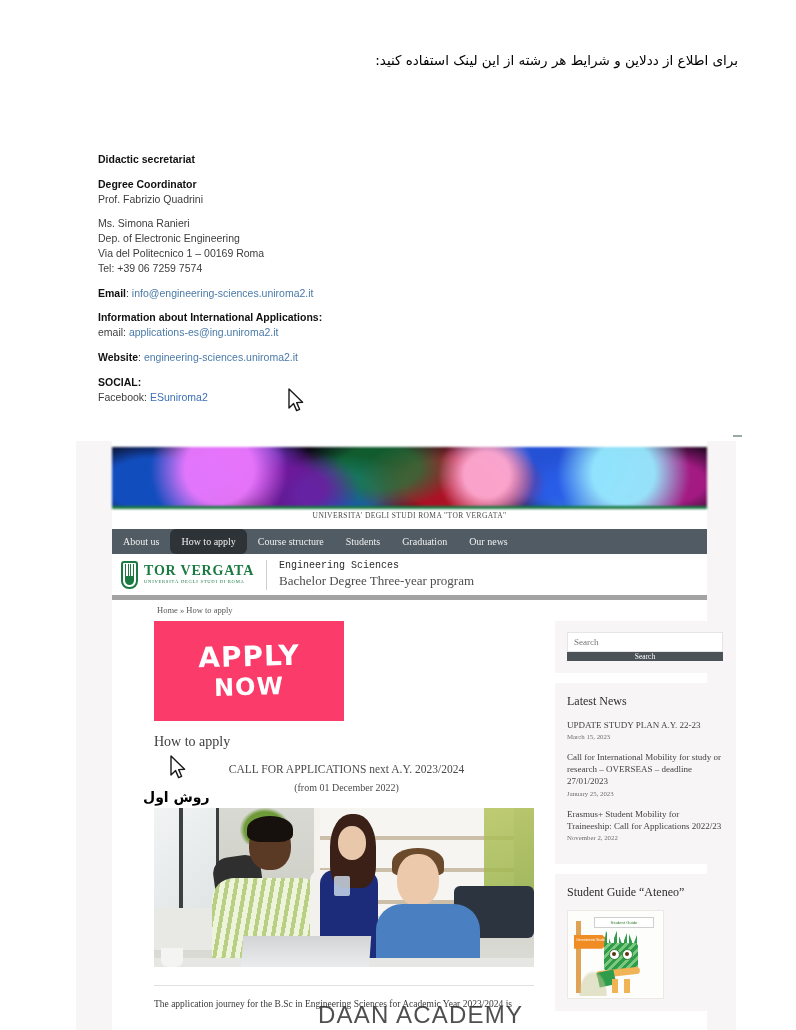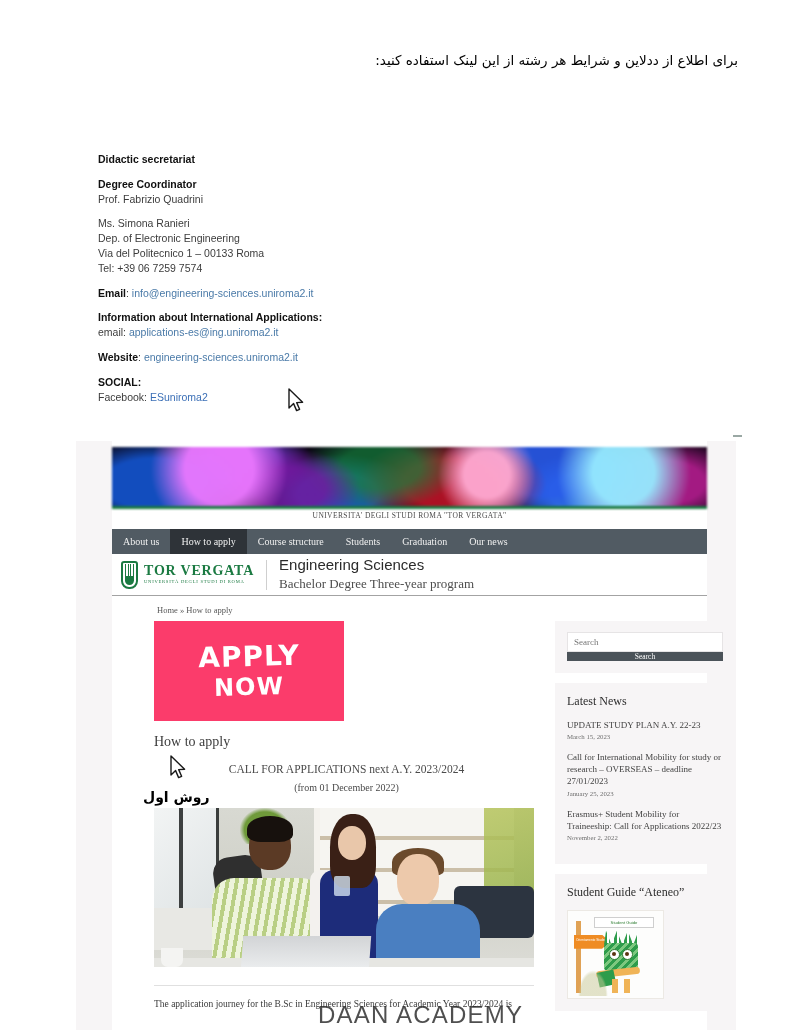--- a/index.html
+++ b/index.html
@@ -123,32 +123,33 @@
     align-items: stretch;
   }
   .navbar .nav-item {
     display: flex;
     align-items: center;
     padding: 0 11px;
     font-family: "Liberation Serif", serif;
     font-size: 10px;
     color: #f0f0f0;
     white-space: nowrap;
+    border-radius: 6px;
   }
   .navbar .nav-item.active { background: #2e3338; }
 
   
   .logobar {
     position: absolute;
     left: 36px;
     top: 113px;
     width: 595px;
     height: 41px;
     background: #fff;
-    border-bottom: 1px solid #a3a3a3;
+    border-bottom: 5px solid #a3a3a3;
     display: flex;
     align-items: center;
   }
   .logo-wrap { display: flex; align-items: center; padding-left: 9px; }
   .shield {
     width: 17px; height: 28px;
     border: 2.2px solid #1b7a42;
     border-radius: 3px 3px 8px 8px;
     position: relative;
     background: #fff;
@@ -180,22 +181,22 @@
     font-family: "Liberation Serif", serif;
     font-size: 4.6px;
     color: #1b7a42;
     letter-spacing: .75px;
     margin-top: 2px;
   }
   .logo-divider {
     width: 1px; height: 30px; background: #cfcfcf; margin: 0 12px;
   }
   .site-title {
-    font-family: Liberation Sans, sans-serif;
-    font-size: 15px;
+    font-family: Liberation Mono, monospace;
+    font-size: 10px;
     color: #2b2b2b;
     line-height: 1.1;
   }
   .site-sub {
     font-family: "Liberation Serif", serif;
     font-size: 13px;
     color: #4d4d4d;
     margin-top: 2px;
   }
 
@@ -543,21 +544,21 @@
   <div class="grp">
     <div class="bold">Didactic secretariat</div>
   </div>
   <div class="grp">
     <div class="bold">Degree Coordinator</div>
     <div>Prof. Fabrizio Quadrini</div>
   </div>
   <div class="grp">
     <div>Ms. Simona Ranieri</div>
     <div>Dep. of Electronic Engineering</div>
-    <div>Via del Politecnico 1 – 00133 Roma</div>
+    <div>Via del Politecnico 1 – 00169 Roma</div>
     <div>Tel: +39 06 7259 7574</div>
   </div>
   <div class="grp row">
     <span class="bold">Email</span><span>: </span><span class="lnk">info@engineering-sciences.uniroma2.it</span>
   </div>
   <div class="grp">
     <div class="bold">Information about International Applications:</div>
     <div class="row"><span>email: </span><span class="lnk">applications-es@ing.uniroma2.it</span></div>
   </div>
   <div class="grp row">

